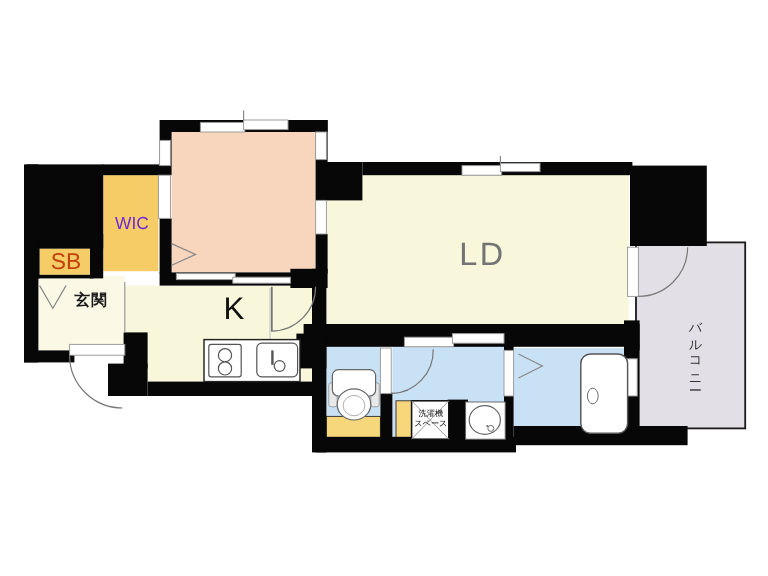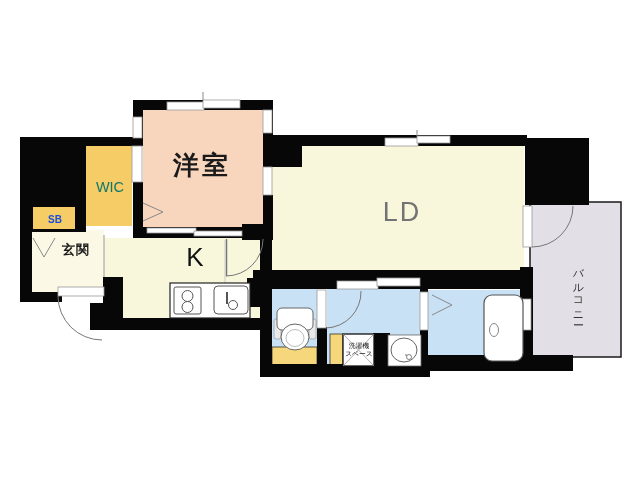--- a/index.html
+++ b/index.html
@@ -2,22 +2,22 @@
 <html><head>
 <meta charset="utf-8">
 <style>
   html,body{margin:0;padding:0;background:#fff;}
   #stage{position:relative;width:640px;height:480px;background:#ffffff;overflow:hidden;
          font-family:"Liberation Sans",sans-serif;}
   #plan-svg{position:absolute;left:0;top:0;}
   .lbl{position:absolute;transform:translate(-50%,-50%);color:#1a1a1a;white-space:nowrap;
        font-family:"Liberation Sans",sans-serif;z-index:5;}
   .lbl-western{left:202px;top:165px;font-size:26px;font-weight:600;letter-spacing:3px;}
-  .lbl-wic{left:110px;top:187px;font-size:14.5px;font-weight:500;color:#0f766e;}
-  .lbl-sb{left:55px;top:219px;font-size:10px;font-weight:700;color:#1d4ed8;}
+  .lbl-wic{left:110px;top:187px;font-size:14.5px;font-weight:500;color:#6d28d9;}
+  .lbl-sb{left:55px;top:219px;font-size:19px;font-weight:400;color:#c2410c;}
   .lbl-genkan{left:76px;top:250px;font-size:13px;font-weight:600;letter-spacing:1px;}
   .lbl-k{left:195px;top:257px;font-size:26px;font-weight:400;color:#111;}
   .lbl-ld{left:402px;top:212px;font-size:27px;font-weight:400;letter-spacing:2px;color:#737373;}
   .lbl-balcony{left:578px;top:291px;font-size:11px;color:#333;writing-mode:vertical-rl;
                letter-spacing:2px;font-weight:500;}
   .lbl-laundry{left:359px;top:350px;font-size:6.8px;line-height:1.2;text-align:center;
                color:#111;font-weight:500;}
   .watermark{position:absolute;left:344px;top:356px;transform:translate(-50%,-50%);
              font-size:52px;font-weight:700;color:rgba(46,46,56,0.80);letter-spacing:1px;
              white-space:nowrap;z-index:9;font-family:"Liberation Sans",sans-serif;}
@@ -146,21 +146,20 @@
       <circle cx="409" cy="357" r="2.5" stroke-width="0.8"></circle>
       <circle cx="406" cy="355" r="0.8" fill="#666" stroke="none"></circle>
     </g>
     <g fill="#fff" stroke="#555">
       <rect x="484" y="295" width="39" height="66" rx="8" stroke-width="1.2"></rect>
       <ellipse cx="494" cy="330" rx="4.5" ry="6.5" stroke="#666" stroke-width="0.8"></ellipse>
     </g>
   </g>
 </svg>
 
-  <div class="lbl lbl-western">洋室</div>
   <div class="lbl lbl-wic">WIC</div>
   <div class="lbl lbl-sb">SB</div>
   <div class="lbl lbl-genkan">玄関</div>
   <div class="lbl lbl-k">K</div>
   <div class="lbl lbl-ld">LD</div>
   <div class="lbl lbl-balcony">バルコニー</div>
   <div class="lbl lbl-laundry">
     <div>洗濯機</div>
     <div>スペース</div>
   </div>

